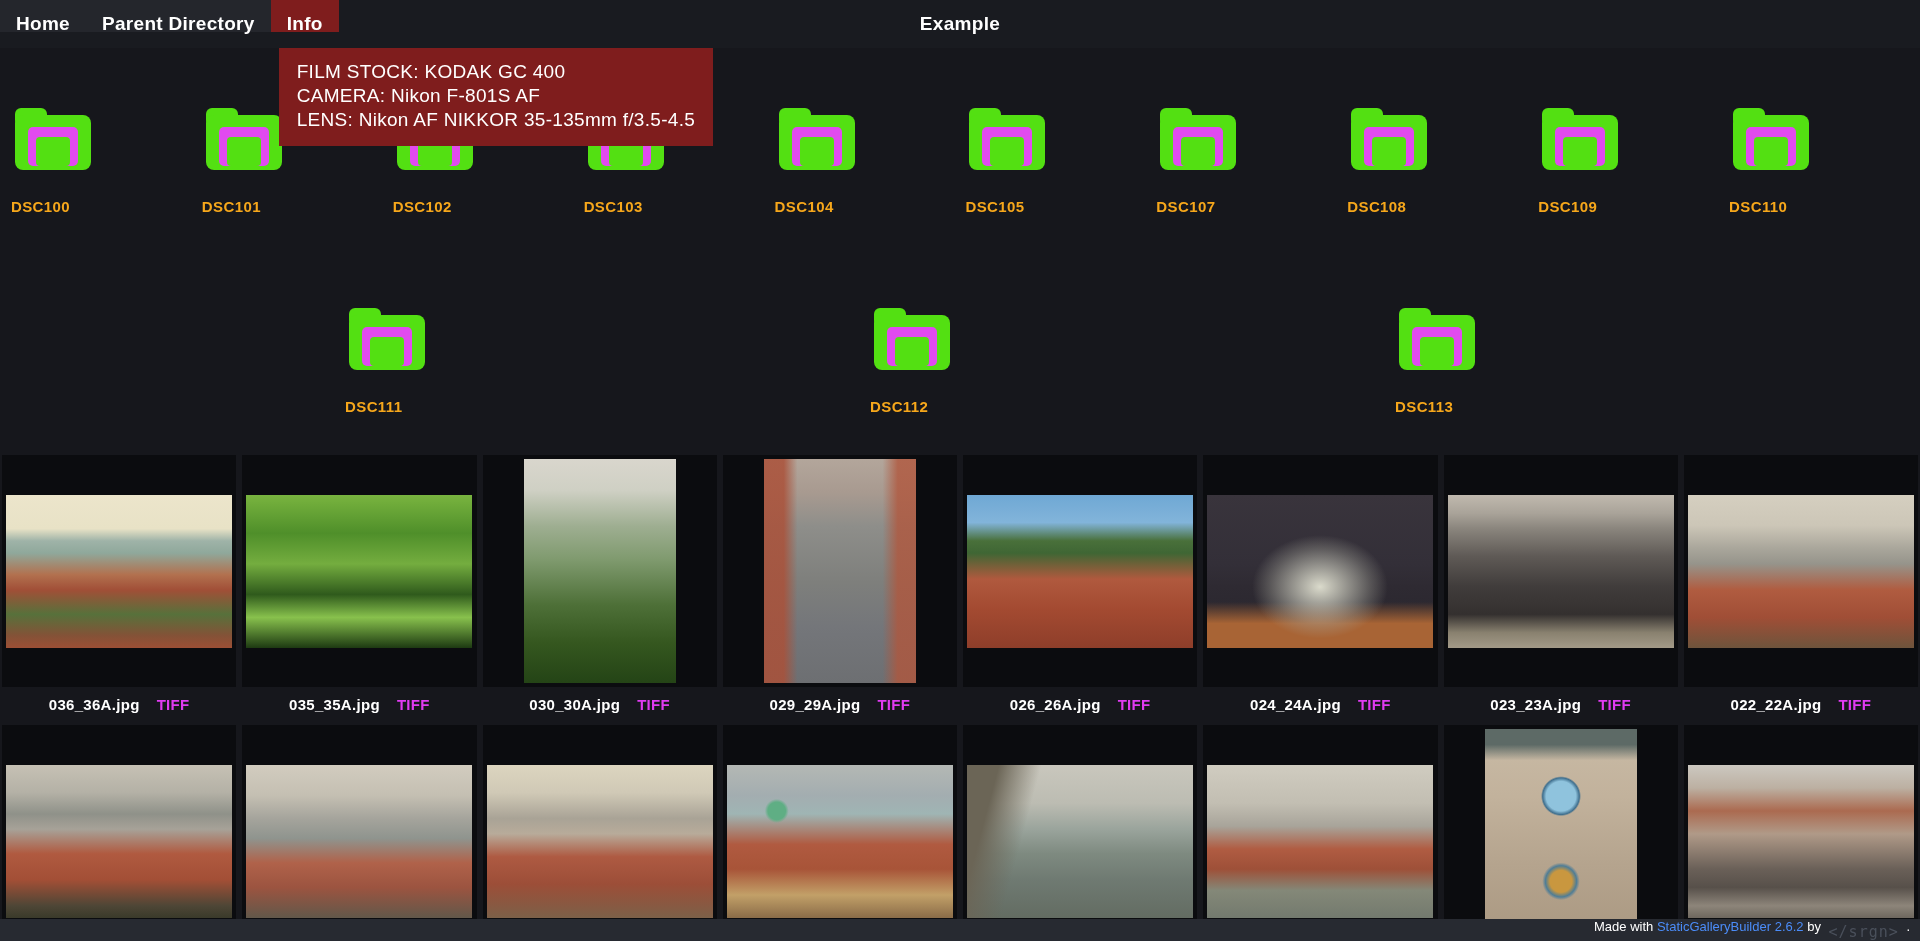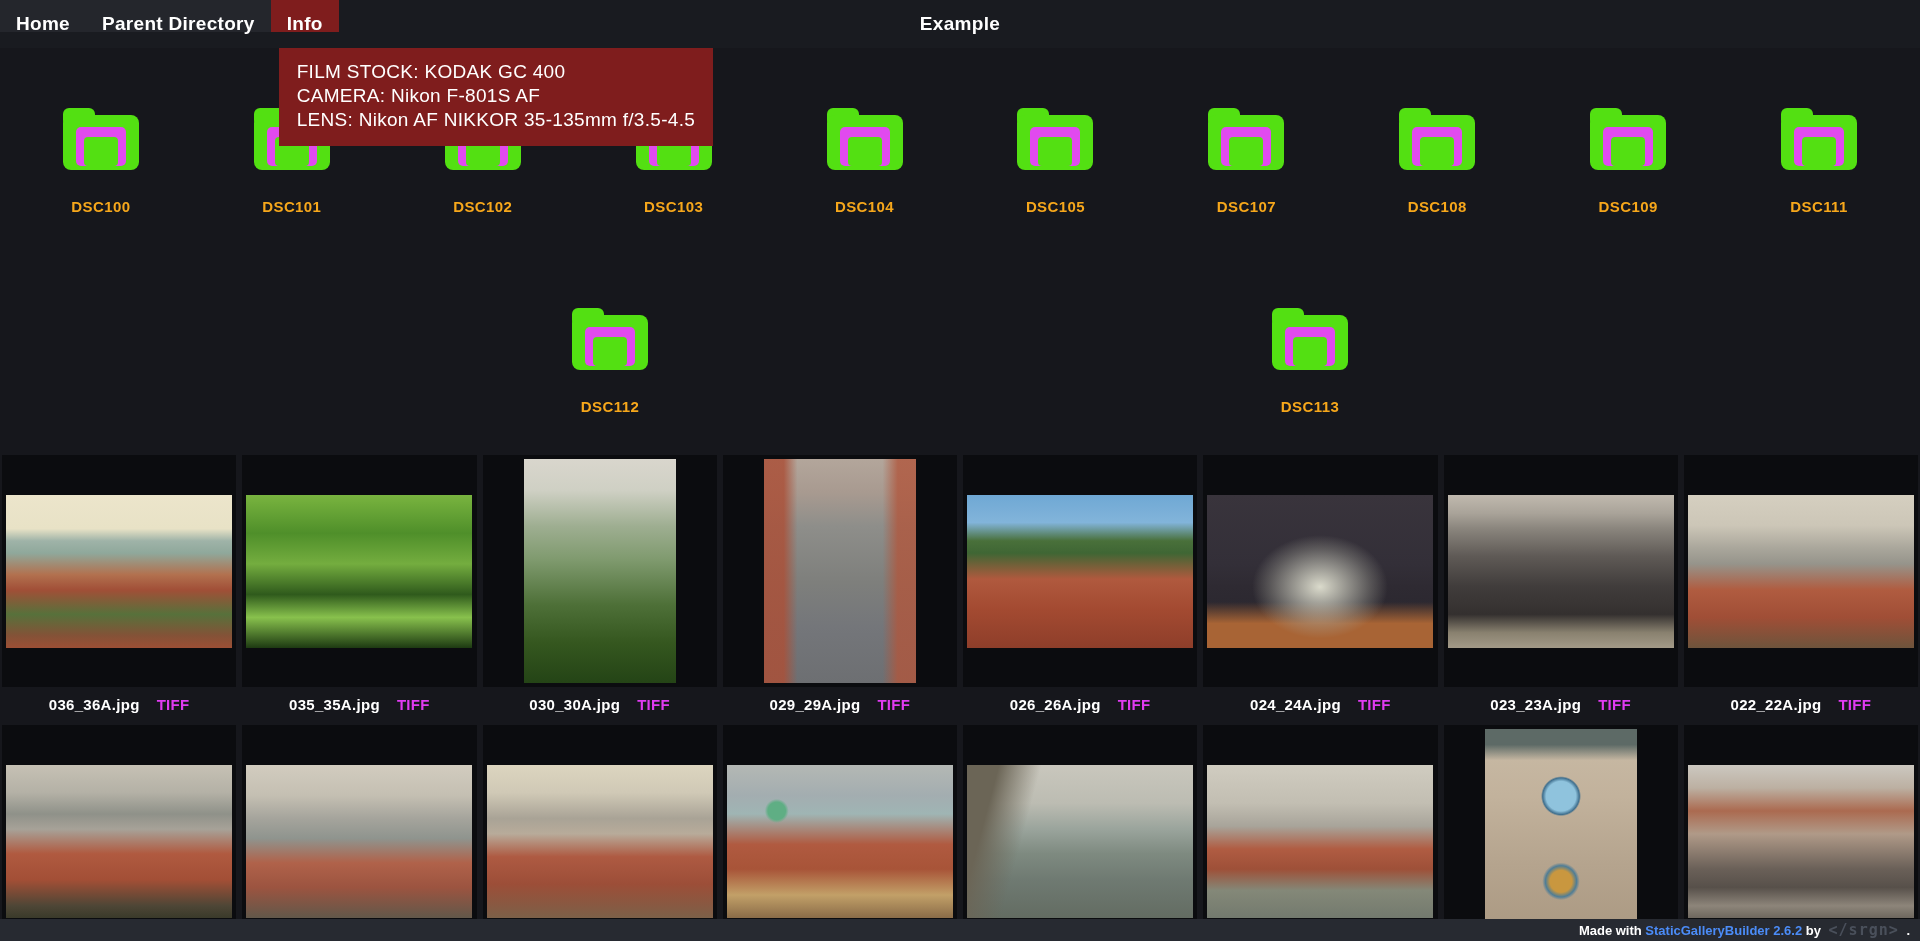--- a/index.html
+++ b/index.html
@@ -17,41 +17,41 @@
                line-height: 48px; font-size: 19px; font-weight: bold; letter-spacing: .3px; }
 
   
   .info-panel { position: absolute; left: 0; top: 48px; background: #2f343c;
                 padding: 12px 18px 14px 18px; white-space: nowrap; z-index: 60; margin-left: 8px; }
   .info-line { font-size: 19px; line-height: 24px; color: #fff; font-weight: normal; }
 
   
   .folder-area { display: flex; flex-wrap: wrap; justify-content: space-evenly;
                  row-gap: 55px; padding: 58px 0 4px 0; width: 1920px; }
-  .folder-item { width: 180px; height: 145px; text-align: center; cursor: pointer; }
+  .folder-item { width: 180px; height: 145px; text-align: left; cursor: pointer; }
   .folder-item svg { display: inline-block; }
   .folder-label { margin-top: 22px; font-size: 15px; font-weight: bold;
                   letter-spacing: .4px; color: var(--orange); }
 
   
   .thumb-grid { display: grid; grid-template-columns: repeat(8, 1fr);
                 column-gap: 6px; padding: 0 2px; width: 1920px; }
   .thumb-cell { cursor: pointer; }
   .thumb-box { height: 232px; background: #0b0c0f; display: flex;
                align-items: center; justify-content: center; overflow: hidden; }
   .thumb-img { width: 226px; height: 153px; }
   .thumb-img.portrait { width: 152px; height: 224px; }
   .thumb-caption { height: 38px; padding-top: 9px; text-align: center;
                    font-size: 15px; font-weight: bold; letter-spacing: .3px; color: #fff; }
   .thumb-format { color: var(--tiff); margin-left: 17px; }
 
   
   .footer { position: absolute; left: 0; bottom: 0; width: 1920px; height: 22px;
-            background: #272a31; z-index: 70; display: flex; align-items: center;
-            justify-content: flex-end; padding-right: 10px; font-size: 13px; font-weight: bold; padding-left: 16px; }
+            background: #272a31; z-index: 70; display: flex; align-items: flex-start;
+            justify-content: flex-end; padding-right: 10px; font-size: 13px; font-weight: normal; padding-left: 16px; }
   .footer span { white-space: pre; }
   .footer-link { color: var(--link); cursor: pointer; }
   .footer-logo { color: #4a505b; font-family: "DejaVu Sans Mono", monospace;
                  font-size: 15px; letter-spacing: 1px; margin: 4px 4px; cursor: pointer; }
 </style>
 <style>.f-green{fill:#53e012} .f-magenta{fill:#e14aef}
 .nav-item{background:#24262c} .nav-item.active,.info-panel{background:#7f1d1d}</style></head>
 <body>
 
 <div class="navbar">
@@ -163,20 +163,29 @@
   <div class="folder-item">
     <svg width="84" height="66" viewBox="0 0 84 66">
       <rect x="4" y="2" width="32" height="18" rx="6" class="f-green"></rect>
       <rect x="4" y="9" width="76" height="55" rx="8" class="f-green"></rect>
       <rect x="17" y="21" width="50" height="39" rx="5" class="f-magenta"></rect>
       <rect x="25" y="31" width="34" height="29" rx="4" class="f-green"></rect>
     </svg>
     <div class="folder-label">DSC109</div>
   </div>
 
+  <div class="folder-item">
+    <svg width="84" height="66" viewBox="0 0 84 66">
+      <rect x="4" y="2" width="32" height="18" rx="6" class="f-green"></rect>
+      <rect x="4" y="9" width="76" height="55" rx="8" class="f-green"></rect>
+      <rect x="17" y="21" width="50" height="39" rx="5" class="f-magenta"></rect>
+      <rect x="25" y="31" width="34" height="29" rx="4" class="f-green"></rect>
+    </svg>
+    <div class="folder-label">DSC110</div>
+  </div>
 
   <div class="folder-item">
     <svg width="84" height="66" viewBox="0 0 84 66">
       <rect x="4" y="2" width="32" height="18" rx="6" class="f-green"></rect>
       <rect x="4" y="9" width="76" height="55" rx="8" class="f-green"></rect>
       <rect x="17" y="21" width="50" height="39" rx="5" class="f-magenta"></rect>
       <rect x="25" y="31" width="34" height="29" rx="4" class="f-green"></rect>
     </svg>
     <div class="folder-label">DSC111</div>
   </div>

